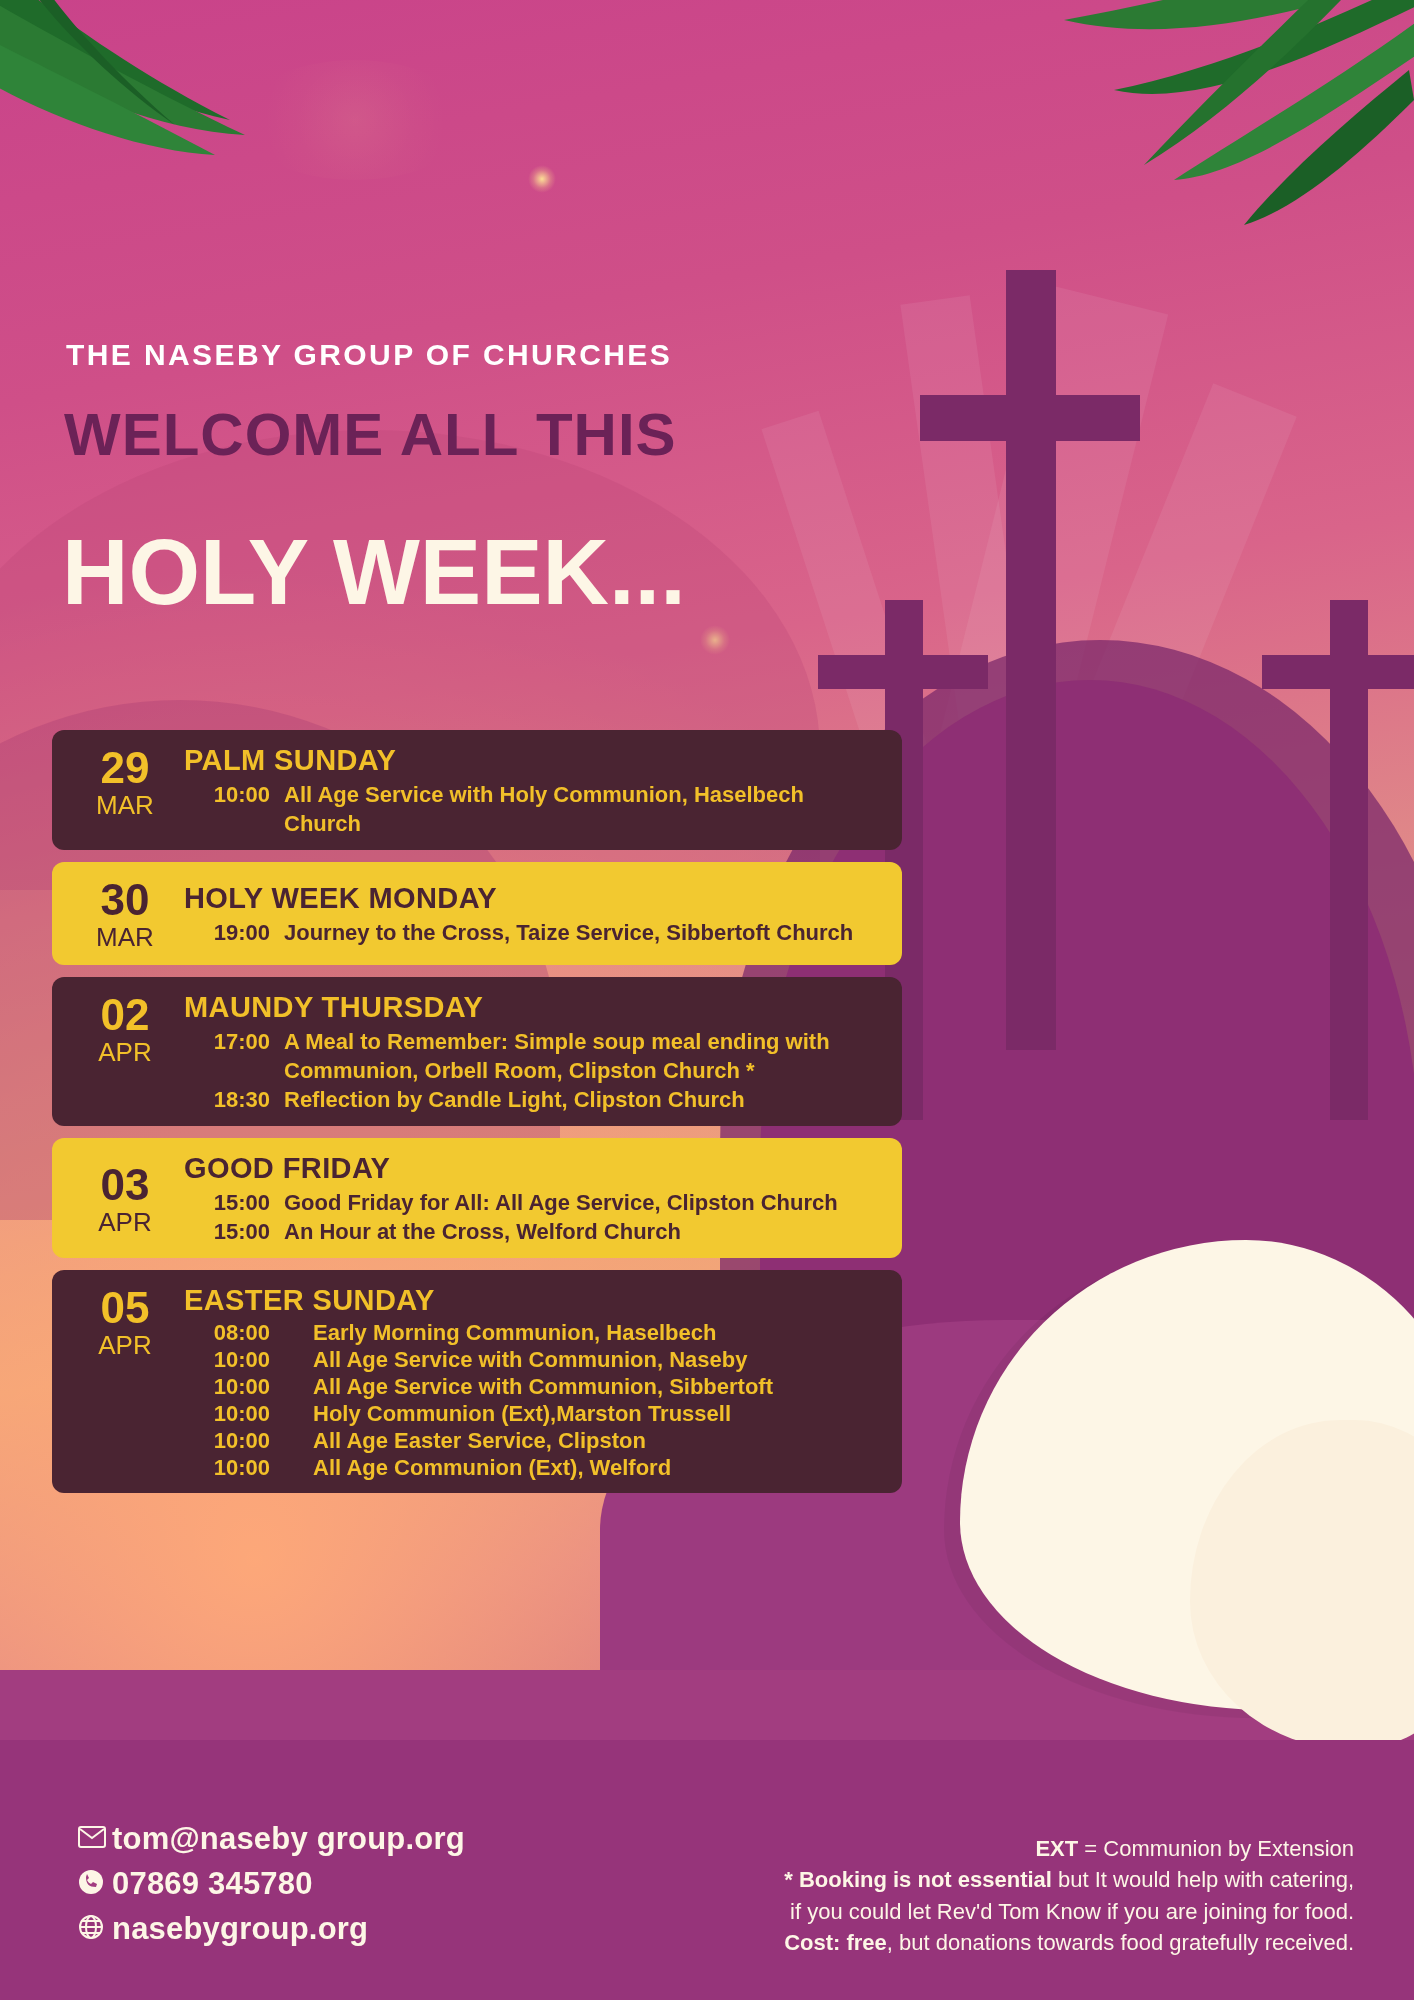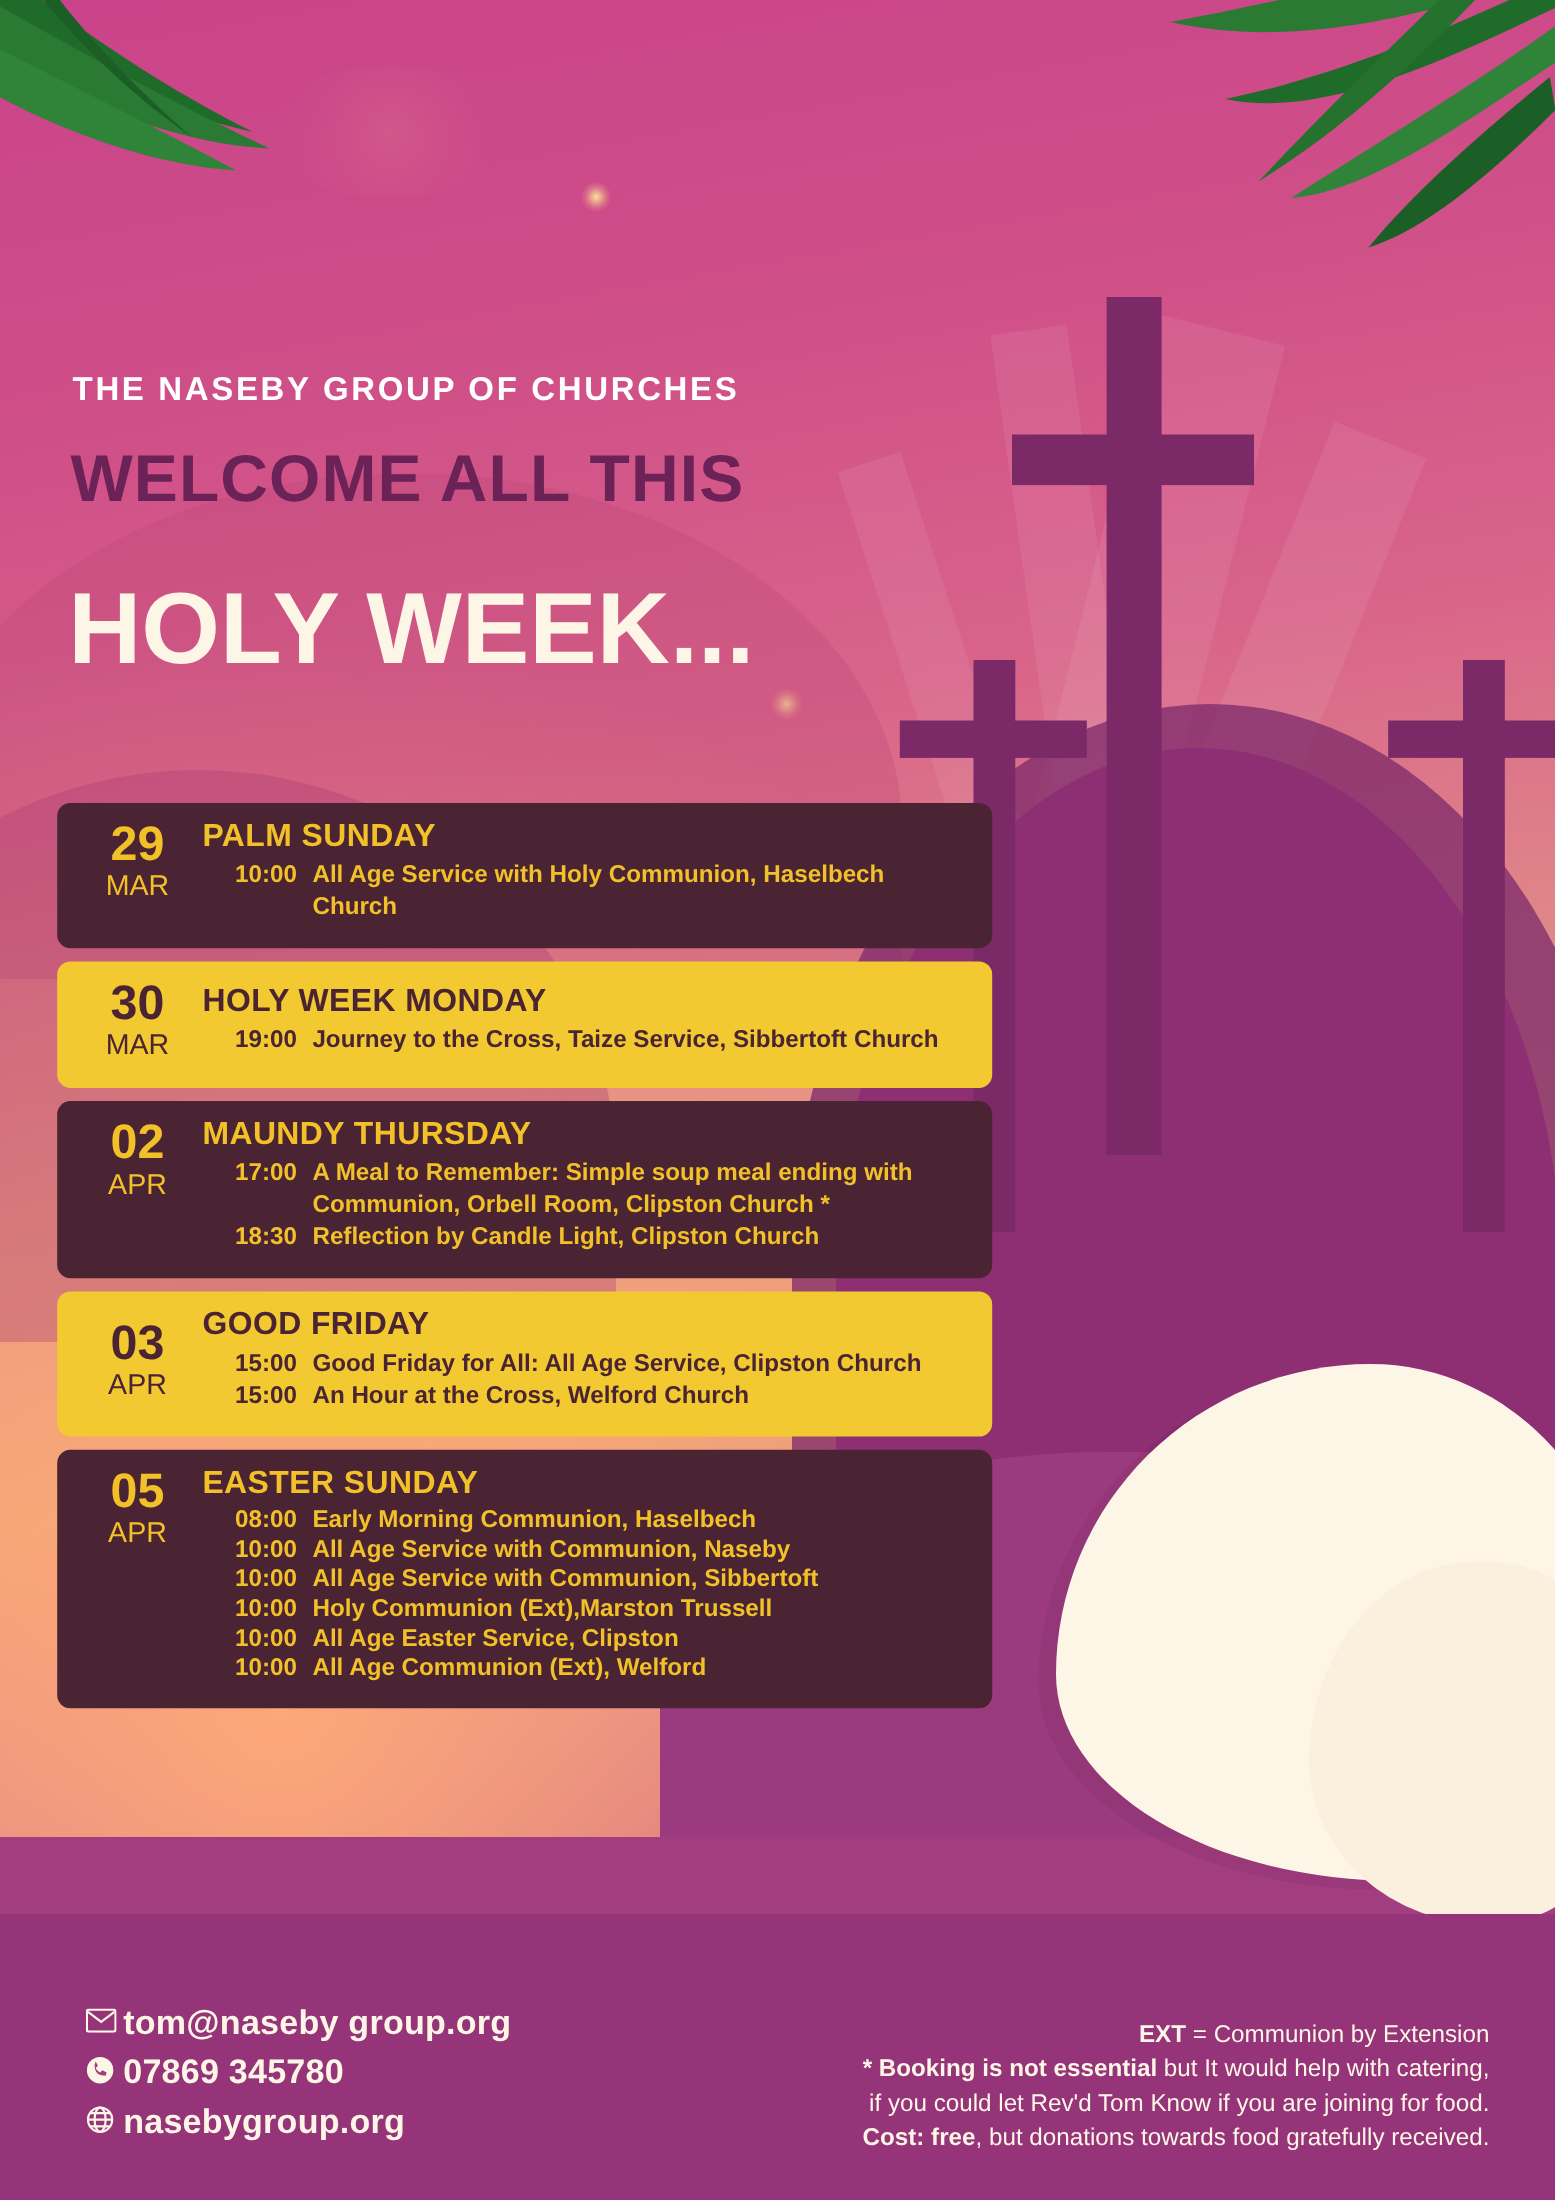--- a/index.html
+++ b/index.html
@@ -74,38 +74,38 @@
   .line2{
     position:absolute;left:62px;top:492px;color:#fdf6e6;
     font-size:92px;font-weight:bold;letter-spacing:0px;margin-top:28px;
   }
 
   
   .cards{position:absolute;left:52px;top:730px;width:850px;}
   .card{
     display:flex;align-items:flex-start;
     border-radius:12px;margin-bottom:12px;
-    padding:14px 18px 24px 18px;
+    padding:14px 18px 12px 18px;
     box-sizing:border-box;
   }
   .card.dark{background:#4a2432;}
   .card.dark .date,.card.dark .title,.card.dark .time,.card.dark .desc{color:#f2c029;}
   .card.gold{background:#f2c930;align-items:center;}
   .card.gold .date,.card.gold .title,.card.gold .time,.card.gold .desc{color:#4a2432;}
   .datebox{width:110px;flex:0 0 110px;text-align:center;padding-top:2px;}
   .date{font-size:44px;font-weight:bold;line-height:1.0;}
   .mon{font-size:26px;line-height:1.2;}
   .card.dark .mon{color:#f2c029;}
   .card.gold .mon{color:#4a2432;}
   .body{flex:1;padding-left:4px;}
   .title{font-size:29px;font-weight:bold;letter-spacing:.4px;margin-bottom:3px;}
   .row{display:flex;font-size:22px;font-weight:bold;line-height:1.32;}
   .time{flex:0 0 86px;text-align:right;padding-right:14px;white-space:nowrap;}
   .desc{flex:1;}
-  .card.compact .row{line-height:1.22;}
+  .card.compact .row{line-height:1.22;gap:29px;}
 
   
   .contacts{position:absolute;left:78px;bottom:44px;width:520px;}
   .crow{display:flex;align-items:center;margin-bottom:9px;}
   .cicon{width:34px;flex:0 0 34px;color:#fdf6e6;}
   .ctext{font-size:31px;font-weight:bold;color:#fdf6e6;letter-spacing:.2px;}
   .notes{position:absolute;right:60px;bottom:42px;text-align:right;color:#fdf6e6;font-size:22px;line-height:1.42;}
   .notes b{font-weight:bold;}
 </style>
 </head>

